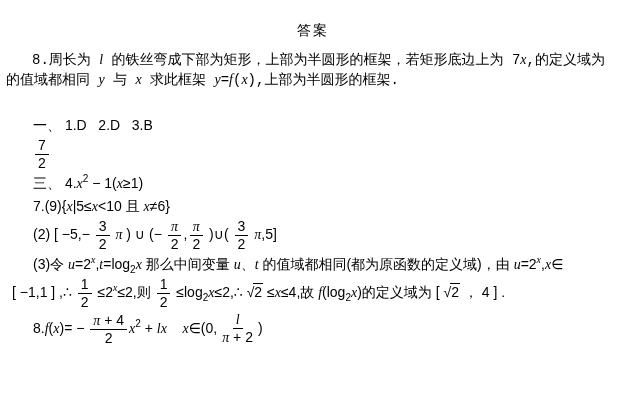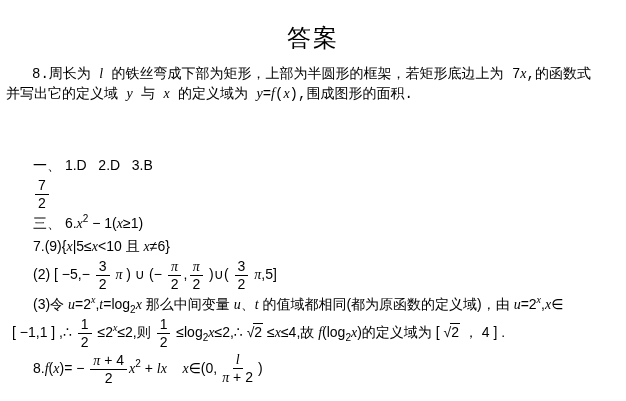--- a/index.html
+++ b/index.html
@@ -7,33 +7,33 @@
     width: 626px; height: 401px;
     background: #ffffff; color: #000000;
     overflow: hidden;
     font-size: 14px;
     font-family: "Liberation Serif", "DejaVu Serif", serif;
   }
   .page { padding: 22px 6px 0 6px; box-sizing: border-box; }
 
   .title {
     text-align: center;
-    font-size: 24px;
+    font-size: 14px;
     font-weight: 400;
     letter-spacing: 2px;
     margin: 0 0 10px 0;
     font-family: "Liberation Serif", "DejaVu Serif", serif;
   }
 
   .problem { line-height: 20px; }
   .problem .line { white-space: pre-wrap; }
   .problem .line.indent { padding-left: 26px; }
   .problem .t { font-family: Liberation Mono, monospace; font-style: normal; }
 
-  .answers { margin-top: 50px; }
+  .answers { margin-top: 24px; }
   .answers .line {
     line-height: 23px;
     padding-left: 27px;
     white-space: pre-wrap;
   }
   .answers .line.noindent { padding-left: 6px; }
   .answers .t { font-family: "Liberation Sans", "DejaVu Sans", sans-serif; font-style: normal; }
 
   .v {
     font-family: "Liberation Serif", "DejaVu Serif", serif;
@@ -58,26 +58,26 @@
   .sqrt { white-space: nowrap; display: inline-block; }
   .sqrt .rad { letter-spacing: -1px; }
   .sqrt .body { border-top: 1px solid #000; padding: 0 1px; }
 </style>
 </head>
 <body>
 
 <div class="page">
   <h1 class="title">答案</h1>
   <div class="problem" id="problem">
-      <div class="line indent"><span class="t">8.周长为 </span><span class="v">l</span><span class="t"> 的铁丝弯成下部为矩形，上部为半圆形的框架，若矩形底边上为 7</span><span class="v">x</span><span class="t">,的函数式</span></div>
-      <div class="line noindent"><span class="t">并写出它的定义域 </span><span class="v">y</span><span class="t"> 与 </span><span class="v">x</span><span class="t"> 的定义域为 </span><span class="v">y</span><span class="t">=</span><span class="v">f</span><span class="t">(</span><span class="v">x</span><span class="t">),围成图形的面积.</span></div>
+      <div class="line indent"><span class="t">8.周长为 </span><span class="v">l</span><span class="t"> 的铁丝弯成下部为矩形，上部为半圆形的框架，若矩形底边上为 7</span><span class="v">x</span><span class="t">,的定义域为</span></div>
+      <div class="line noindent"><span class="t">的值域都相同 </span><span class="v">y</span><span class="t"> 与 </span><span class="v">x</span><span class="t"> 求此框架 </span><span class="v">y</span><span class="t">=</span><span class="v">f</span><span class="t">(</span><span class="v">x</span><span class="t">),上部为半圆形的框架.</span></div>
     </div>
   <div class="answers" id="answers">
       <div class="line indent"><span class="t">一、 1.D   2.D   3.B</span></div>
       <div class="line indent"><span class="frac"><span class="num"><span class="t">7</span></span><span class="den"><span class="t">2</span></span></span></div>
-      <div class="line indent"><span class="t">三、 6.</span><span class="v">x</span><sup class="t">2</sup><span class="t"> − 1(</span><span class="v">x</span><span class="t">≥1)</span></div>
+      <div class="line indent"><span class="t">三、 4.</span><span class="v">x</span><sup class="t">2</sup><span class="t"> − 1(</span><span class="v">x</span><span class="t">≥1)</span></div>
       <div class="line indent"><span class="t">7.(9){</span><span class="v">x</span><span class="t">|5≤</span><span class="v">x</span><span class="t">&lt;10 且 </span><span class="v">x</span><span class="t">≠6}</span></div>
       <div class="line indent"><span class="t">(2) [ −5,− </span><span class="frac"><span class="num"><span class="t">3</span></span><span class="den"><span class="t">2</span></span></span><span class="t"> </span><span class="v">π</span><span class="t"> ) ∪ (− </span><span class="frac"><span class="num"><span class="v">π</span></span><span class="den"><span class="t">2</span></span></span><span class="t">,</span><span class="frac"><span class="num"><span class="v">π</span></span><span class="den"><span class="t">2</span></span></span><span class="t"> )∪( </span><span class="frac"><span class="num"><span class="t">3</span></span><span class="den"><span class="t">2</span></span></span><span class="t"> </span><span class="v">π</span><span class="t">,5]</span></div>
       <div class="line indent"><span class="t">(3)令 </span><span class="v">u</span><span class="t">=2</span><sup class="v">x</sup><span class="t">,</span><span class="v">t</span><span class="t">=log</span><sub class="t">2</sub><span class="v">x</span><span class="t"> 那么中间变量 </span><span class="v">u</span><span class="t">、</span><span class="v">t</span><span class="t"> 的值域都相同(都为原函数的定义域)，由 </span><span class="v">u</span><span class="t">=2</span><sup class="v">x</sup><span class="t">,</span><span class="v">x</span><span class="t">∈</span></div>
       <div class="line noindent"><span class="t">[ −1,1 ] ,∴ </span><span class="frac"><span class="num"><span class="t">1</span></span><span class="den"><span class="t">2</span></span></span><span class="t"> ≤2</span><sup class="v">x</sup><span class="t">≤2,则 </span><span class="frac"><span class="num"><span class="t">1</span></span><span class="den"><span class="t">2</span></span></span><span class="t"> ≤log</span><sub class="t">2</sub><span class="v">x</span><span class="t">≤2,∴ </span><span class="sqrt"><span class="rad t">√</span><span class="body t">2</span></span><span class="t"> ≤</span><span class="v">x</span><span class="t">≤4,故 </span><span class="v">f</span><span class="t">(log</span><sub class="t">2</sub><span class="v">x</span><span class="t">)的定义域为 [ </span><span class="sqrt"><span class="rad t">√</span><span class="body t">2</span></span><span class="t"> ， 4 ] .</span></div>
       <div class="line indent"><span class="t">8.</span><span class="v">f</span><span class="t">(</span><span class="v">x</span><span class="t">)= − </span><span class="frac"><span class="num"><span class="v">π</span><span class="t"> + 4</span></span><span class="den"><span class="t">2</span></span></span><span class="v">x</span><sup class="t">2</sup><span class="t"> + </span><span class="v">lx</span><span class="t">    </span><span class="v">x</span><span class="t">∈(0,</span><span class="frac"><span class="num"><span class="v">l</span></span><span class="den"><span class="v">π</span><span class="t"> + 2</span></span></span><span class="t">)</span></div>
     </div>
 </div>
 
 </body></html>

